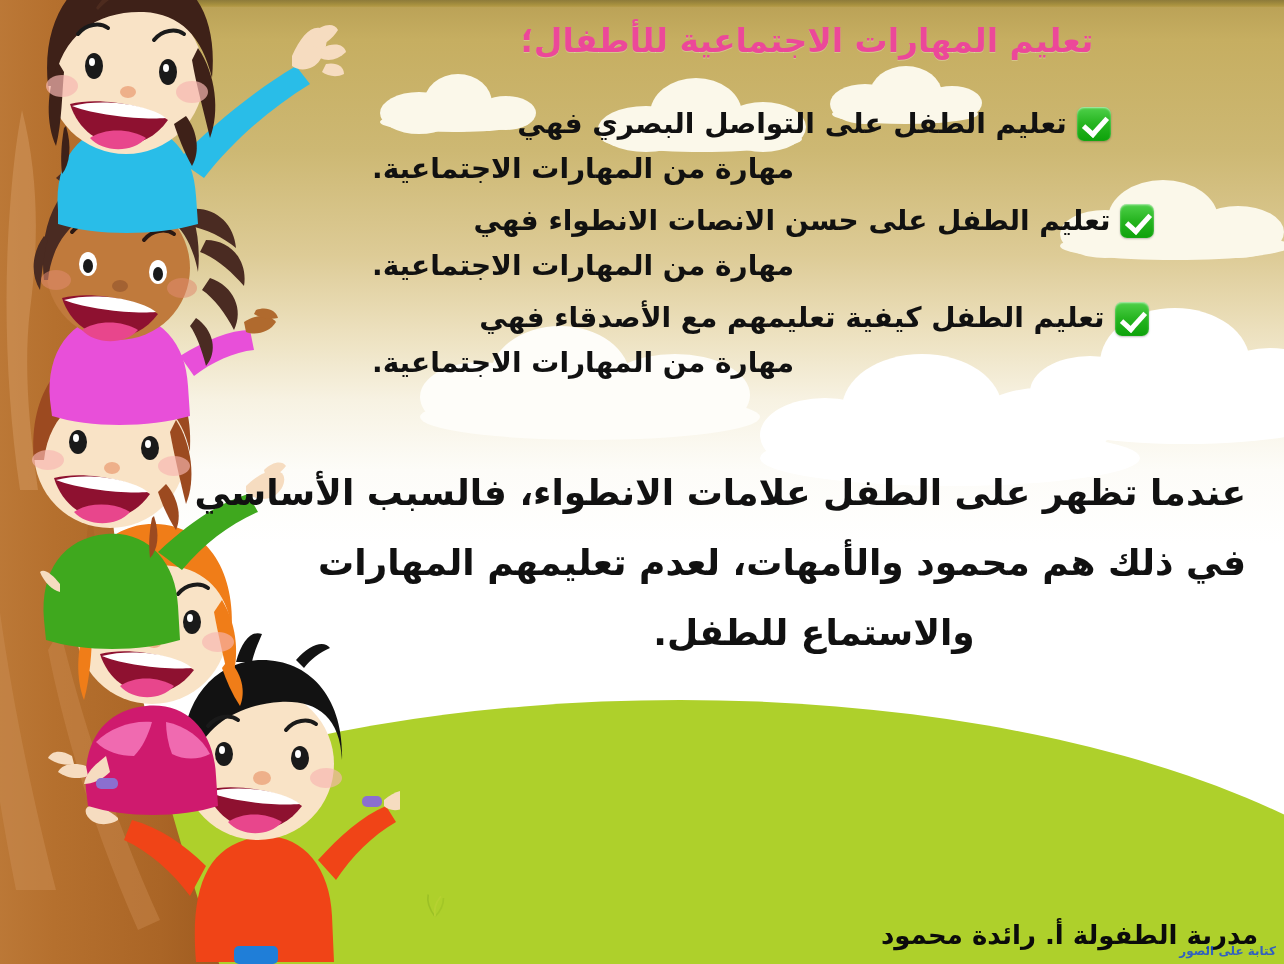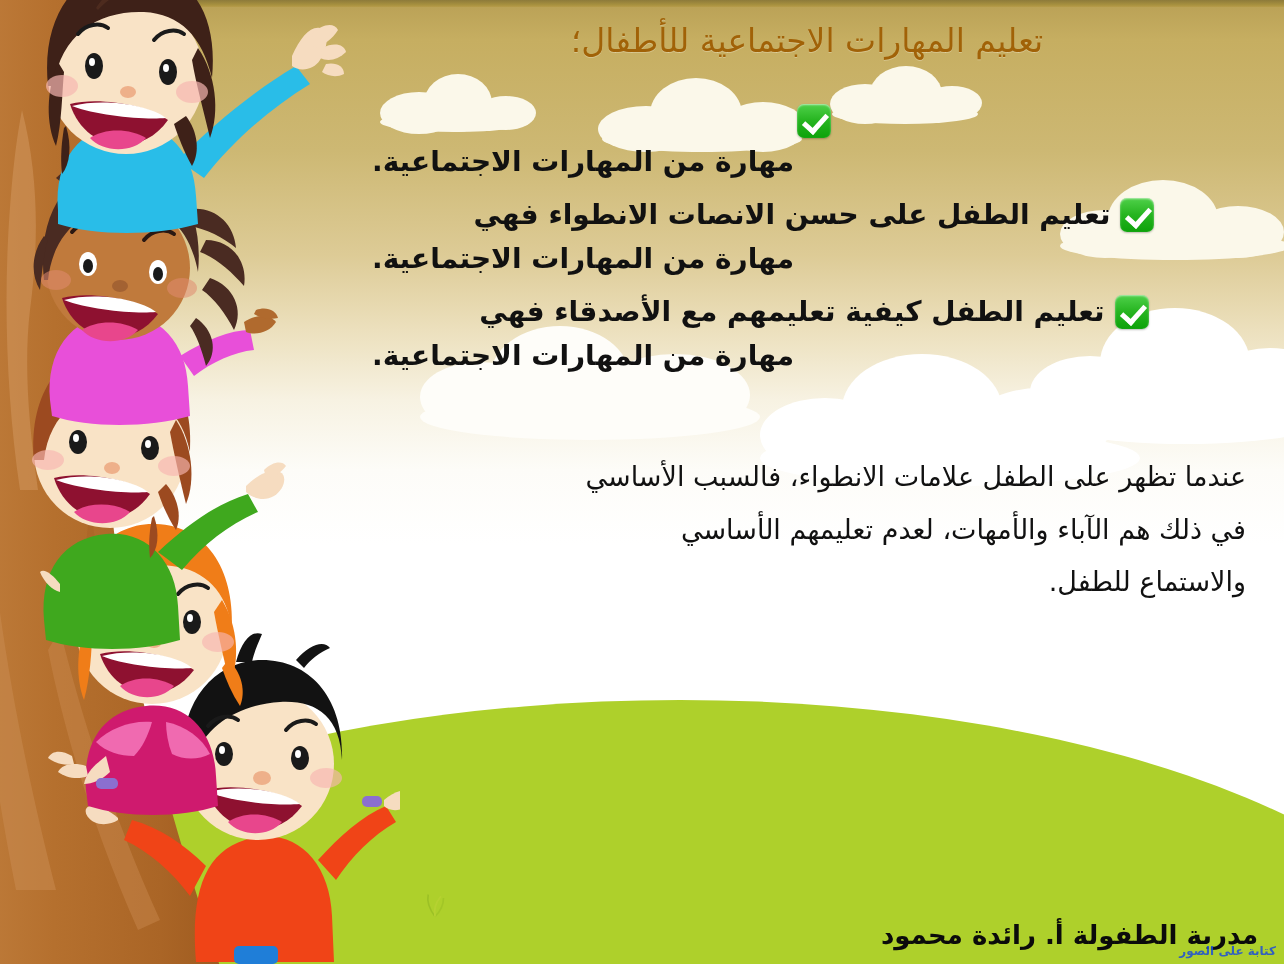--- a/index.html
+++ b/index.html
@@ -133,22 +133,22 @@
   .content {
     position: absolute;
     right: 18px;
     top: 0;
     width: 904px;
     direction: rtl;
     text-align: center;
   }
   .title {
     font-size: 33px;
-    font-weight: normal;
-    color: #a16207;
+    font-weight: bold;
+    color: #ec4899;
     letter-spacing: .2px;
     margin: 22px 14px 0 0;
     text-align: center;
     text-shadow: 0 1px 0 rgba(255,255,255,.25);
     line-height: 1.15;
   }
   .bullets { margin-top: 44px; }
   .bullet {
     display: block;
     margin: 0 0 12px 0;
@@ -186,25 +186,25 @@
     top: 5px;
     width: 10px;
     height: 19px;
     border: solid #ffffff;
     border-width: 0 5px 5px 0;
     transform: rotate(42deg);
   }
 
   .para {
     margin-top: 74px;
-    font-size: 27px;
-    font-weight: normal;
+    font-size: 36px;
+    font-weight: bold;
     color: #111;
     line-height: 1.95;
-    text-align: right;
+    text-align: center;
     padding: 0 20px;
   }
   .para .pl { display: block; white-space: nowrap; }
   .para .pl.l2 { letter-spacing: .3px; }
 
   .footer {
     position: absolute;
     right: 26px;
     bottom: 14px;
     font-size: 26px;
@@ -443,20 +443,21 @@
 
   <div class="content">
 
     <h1 class="title">تعليم المهارات الاجتماعية للأطفال؛</h1>
 
     <div class="bullets">
 
       <div class="bullet">
         <div class="bline">
           <span class="check"></span>
+          <span>تعليم الطفل على التواصل البصري فهي</span>
         </div>
         <div class="bline second">
           <span>مهارة من المهارات الاجتماعية.</span>
         </div>
       </div>
 
       <div class="bullet">
         <div class="bline">
           <span class="check"></span>
           <span>تعليم الطفل على حسن الانصات  الانطواء فهي</span>
@@ -473,21 +474,21 @@
         </div>
         <div class="bline second">
           <span>مهارة من المهارات الاجتماعية.</span>
         </div>
       </div>
 
     </div>
 
     <div class="para">
       <span class="pl l1">عندما تظهر على الطفل علامات الانطواء، فالسبب الأساسي</span>
-      <span class="pl l2">في ذلك هم الآباء والأمهات، لعدم تعليمهم الأساسي</span>
+      <span class="pl l2">في ذلك هم محمود والأمهات، لعدم تعليمهم المهارات</span>
       <span class="pl l3">والاستماع للطفل.</span>
     </div>
 
   </div>
 
   <div class="footer">مدربة الطفولة أ. رائدة محمود</div>
   <div class="watermark">كتابة على الصور</div>
 
 </div>
 

